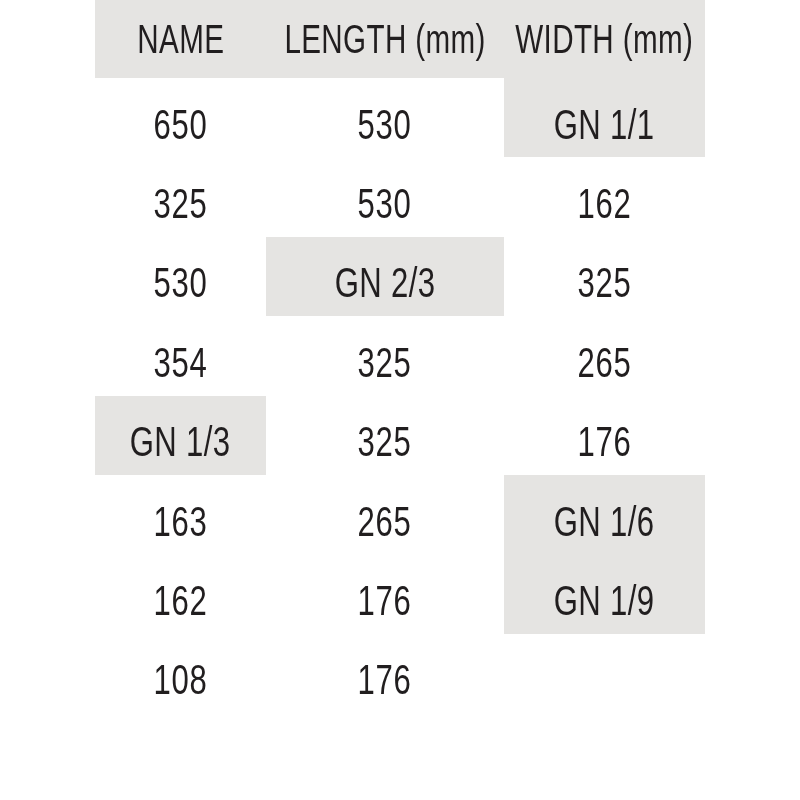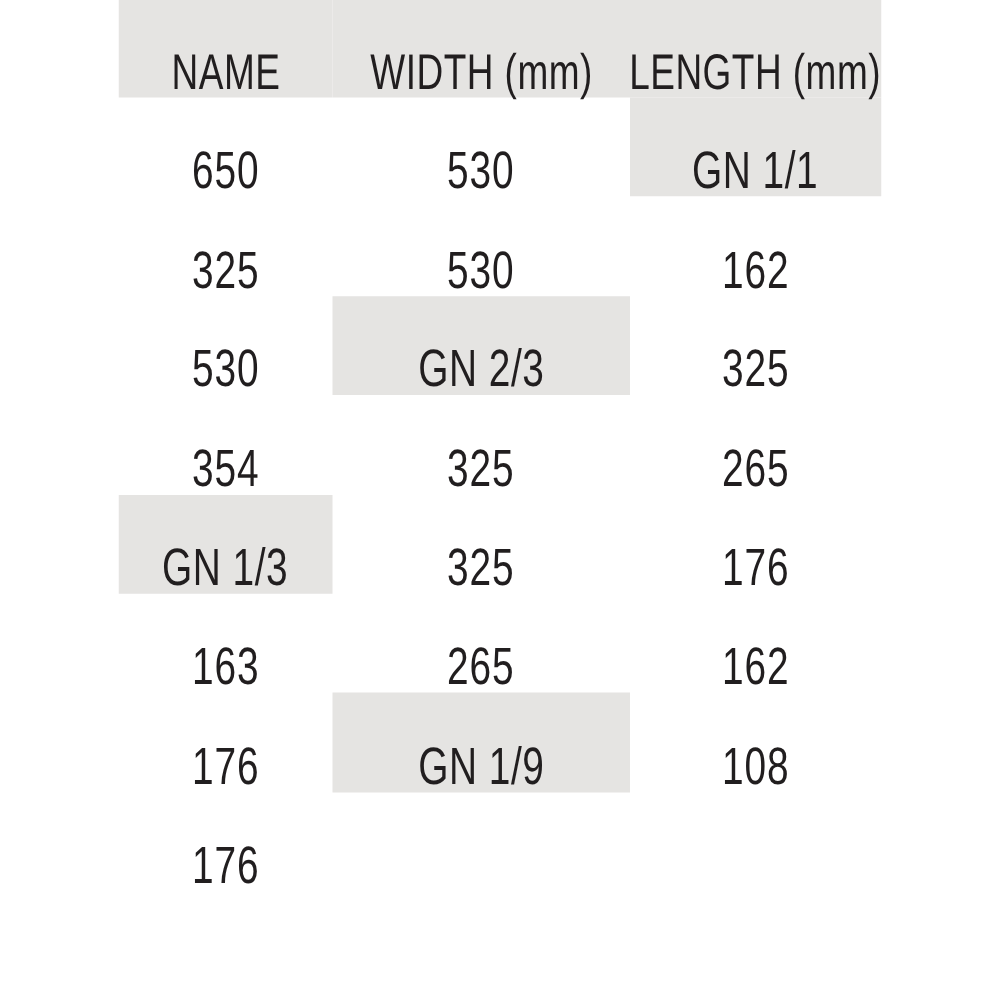--- a/index.html
+++ b/index.html
@@ -19,21 +19,21 @@
     left: 95px;
     top: 0;
     width: 610px;
     display: grid;
     grid-template-columns: 171px 238px 201px;
     grid-template-rows: 78px;
     grid-auto-rows: 79.4px;
   }
   .cell {
     display: flex;
-    align-items: flex-end;
+    align-items: center;
     justify-content: center;
     color: #211e1f;
     box-sizing: border-box;
     overflow: visible;
   }
   .cell span {
     display: inline-block;
     font-size: 42px;
     line-height: 1;
     white-space: nowrap;
@@ -58,24 +58,24 @@
   }
 </style>
 </head>
 <body>
 
 <div class="size-table" id="grid">
   <div class="cell head-cell stripe">
     <span>NAME</span>
   </div>
   <div class="cell head-cell stripe">
-    <span>WIDTH (mm)</span>
+    <span>LENGTH (mm)</span>
   </div>
   <div class="cell head-cell stripe">
-    <span>LENGTH (mm)</span>
+    <span>WIDTH (mm)</span>
   </div>
 
     <div class="cell body-cell num-cell">
       <span>650</span>
     </div>
     <div class="cell body-cell num-cell">
       <span>530</span>
     </div>
     <div class="cell body-cell stripe name-cell">
       <span>GN 1/1</span>
@@ -115,20 +115,23 @@
     </div>
     <div class="cell body-cell num-cell">
       <span>176</span>
     </div>
     <div class="cell body-cell num-cell">
       <span>163</span>
     </div>
     <div class="cell body-cell num-cell">
       <span>265</span>
     </div>
+    <div class="cell body-cell stripe name-cell">
+      <span>GN 1/6</span>
+    </div>
     <div class="cell body-cell num-cell">
       <span>162</span>
     </div>
     <div class="cell body-cell num-cell">
       <span>176</span>
     </div>
     <div class="cell body-cell stripe name-cell">
       <span>GN 1/9</span>
     </div>
     <div class="cell body-cell num-cell">

